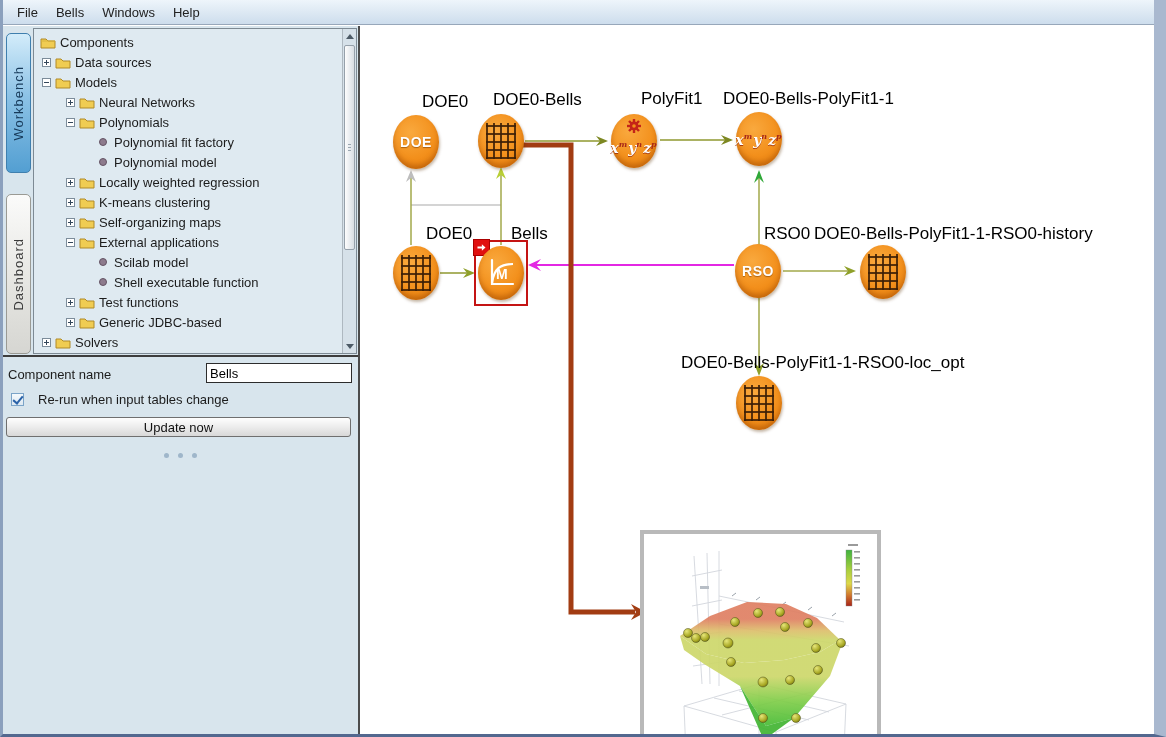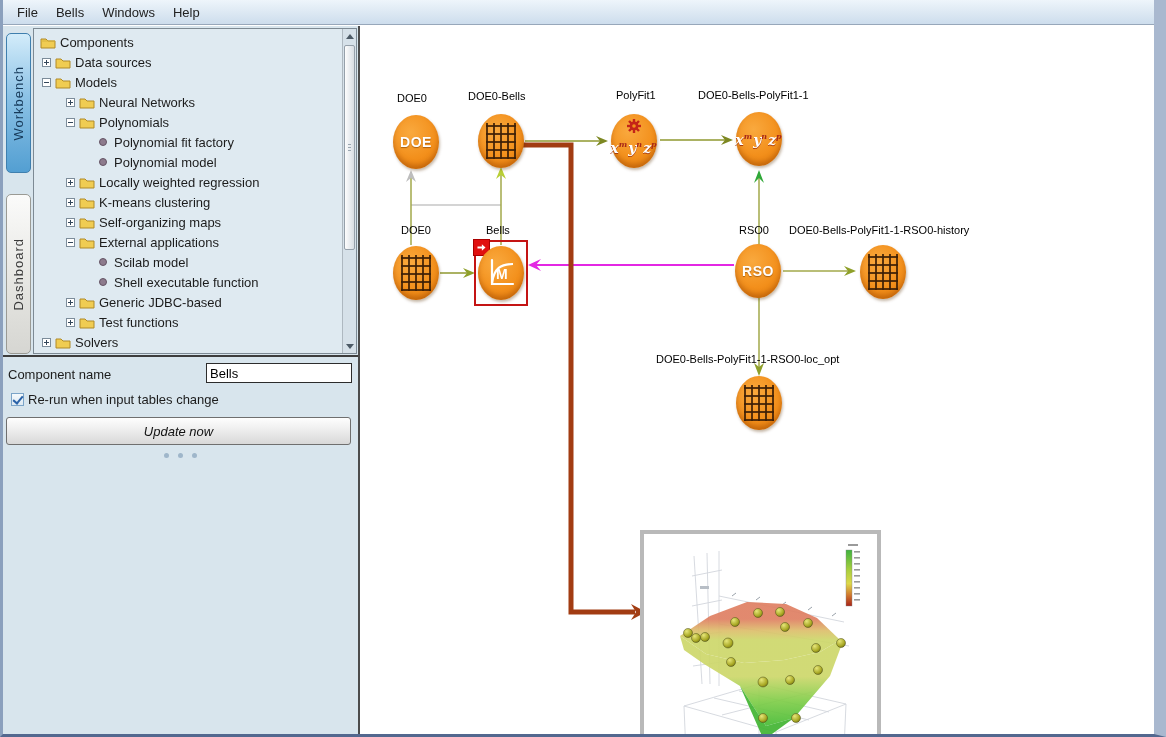--- a/index.html
+++ b/index.html
@@ -46,42 +46,42 @@
   #sb-thumb { position:absolute; left:1px; right:1px; top:16px; height:205px; border:1px solid #95a0aa;
     border-radius:2px; background:linear-gradient(90deg,#fdfdfd,#e6eaee 60%,#d8dde2); }
   #sb-thumb i { position:absolute; left:3px; right:3px; height:1px; background:#9aa6b0; }
   
   #tree-bottom-line { position:absolute; left:0; right:0; top:329px; height:2px; background:#3d3d3d; }
   #props { position:absolute; left:0; right:0; top:331px; bottom:0; background:#d8e5ed; }
   #prop-name-label { position:absolute; left:5px; top:10px; font-size:13px; color:#1c1c1c; }
   #prop-name-input { position:absolute; left:203px; top:6px; width:146px; height:20px;
     border:1px solid #2c2c2c; background:#fff; font-size:13px; padding:0 3px;
     font-family:"Liberation Sans",sans-serif; }
-  #rerun-row { position:absolute; left:8px; top:35px; display:flex; align-items:center; gap:4px; }
+  #rerun-row { position:absolute; left:8px; top:35px; display:flex; align-items:center; gap:14px; }
   #rerun-check { width:13px; height:13px; border:1px solid #7ba4c8;
     background:linear-gradient(180deg,#f5f9fc,#dde9f2); position:relative; }
   #rerun-check::after { content:""; position:absolute; left:3px; top:0px; width:4px; height:8px;
     border-right:2px solid #2a62a8; border-bottom:2px solid #2a62a8; transform:rotate(40deg); }
   #rerun-label { font-size:13px; color:#1c1c1c; }
-  #update-btn { position:absolute; left:3px; right:7px; top:60px; height:28px;
+  #update-btn { position:absolute; left:3px; right:7px; top:60px; height:20px;
     border:1px solid #6f6f6f; border-radius:3px; font-size:13px; color:#111;
     background:linear-gradient(180deg,#fefefe 0%,#ececec 50%,#d8d8d8 100%);
-    display:flex; align-items:center; justify-content:center;font-style:italic; }
+    display:flex; align-items:center; justify-content:center; }
   #splitter-dots { position:absolute; left:0; right:0; top:96px; display:flex; justify-content:center; gap:9px; }
   #splitter-dots i { width:5px; height:5px; border-radius:50%; background:#9fb6ca; }
   
   #vdivider { position:absolute; left:355px; top:26px; width:2px; bottom:0; background:#4c4c4c; }
   #canvas { position:absolute; left:357px; top:26px; width:794px; bottom:0; background:#fff; overflow:hidden; }
   #edges { position:absolute; left:0; top:0; }
   
   .node { position:absolute; width:46px; height:54px; border-radius:50%;
     background:radial-gradient(circle at 38% 32%, #f9a93e 0%, #f3901c 55%, #e67d0a 100%);
     box-shadow:inset 0 -4px 5px rgba(140,60,0,.4), 1px 2px 3px rgba(90,50,0,.35);
     display:flex; align-items:center; justify-content:center; }
-  .node-label { position:absolute; font-size:11px; color:#000; white-space:nowrap; }
+  .node-label { position:absolute; font-size:17px; color:#000; white-space:nowrap;margin-left:25px; }
   .node-text { color:#fff; font-weight:bold; font-size:14px; letter-spacing:.5px;
     text-shadow:0 1px 1px rgba(120,60,0,.6); }
   .grid-icon { width:30px; height:36px;
     background-image:repeating-linear-gradient(0deg,rgba(60,30,5,.85) 0 2px,transparent 2px 8px),
                      repeating-linear-gradient(90deg,rgba(60,30,5,.85) 0 2px,transparent 2px 7px); }
   .formula { color:#fff; font-family:"DejaVu Serif",serif; font-style:italic; font-weight:bold;
     font-size:14px; line-height:1; text-shadow:0 1px 0 rgba(150,40,10,.8);text-align:right; }
   .formula sup { font-size:8px; color:#a82818; text-shadow:none; margin-right:1px; }
   .gear { position:absolute; top:4px; left:50%; transform:translateX(-50%); }
   .sel-rect { position:absolute; width:54px; height:66px; border:2px solid #c41414; }
@@ -192,28 +192,28 @@
         </div>
       <div class="trow d3">
         <span class="leaf-icon"></span>
         <span>Shell executable function</span>
         </div>
       <div class="trow d2">
         <span class="exp plus"></span>
         <svg class="folder-icon" width="16" height="13" viewBox="0 0 16 13">
             <path d="M1 3 h5 l2 2 h7 v7 h-14 z" fill="#f0cc52" stroke="#b08a28"></path>
           </svg>
+        <span>Test functions</span>
+        </div>
+      <div class="trow d2">
+        <span class="exp plus"></span>
+        <svg class="folder-icon" width="16" height="13" viewBox="0 0 16 13">
+            <path d="M1 3 h5 l2 2 h7 v7 h-14 z" fill="#f0cc52" stroke="#b08a28"></path>
+          </svg>
         <span>Generic JDBC-based</span>
-        </div>
-      <div class="trow d2">
-        <span class="exp plus"></span>
-        <svg class="folder-icon" width="16" height="13" viewBox="0 0 16 13">
-            <path d="M1 3 h5 l2 2 h7 v7 h-14 z" fill="#f0cc52" stroke="#b08a28"></path>
-          </svg>
-        <span>Test functions</span>
         </div>
       <div class="trow d1">
         <span class="exp plus"></span>
         <svg class="folder-icon" width="16" height="13" viewBox="0 0 16 13">
             <path d="M1 3 h5 l2 2 h7 v7 h-14 z" fill="#f0cc52" stroke="#b08a28"></path>
           </svg>
         <span>Solvers</span>
         </div>
 
       <div id="tree-scroll">

